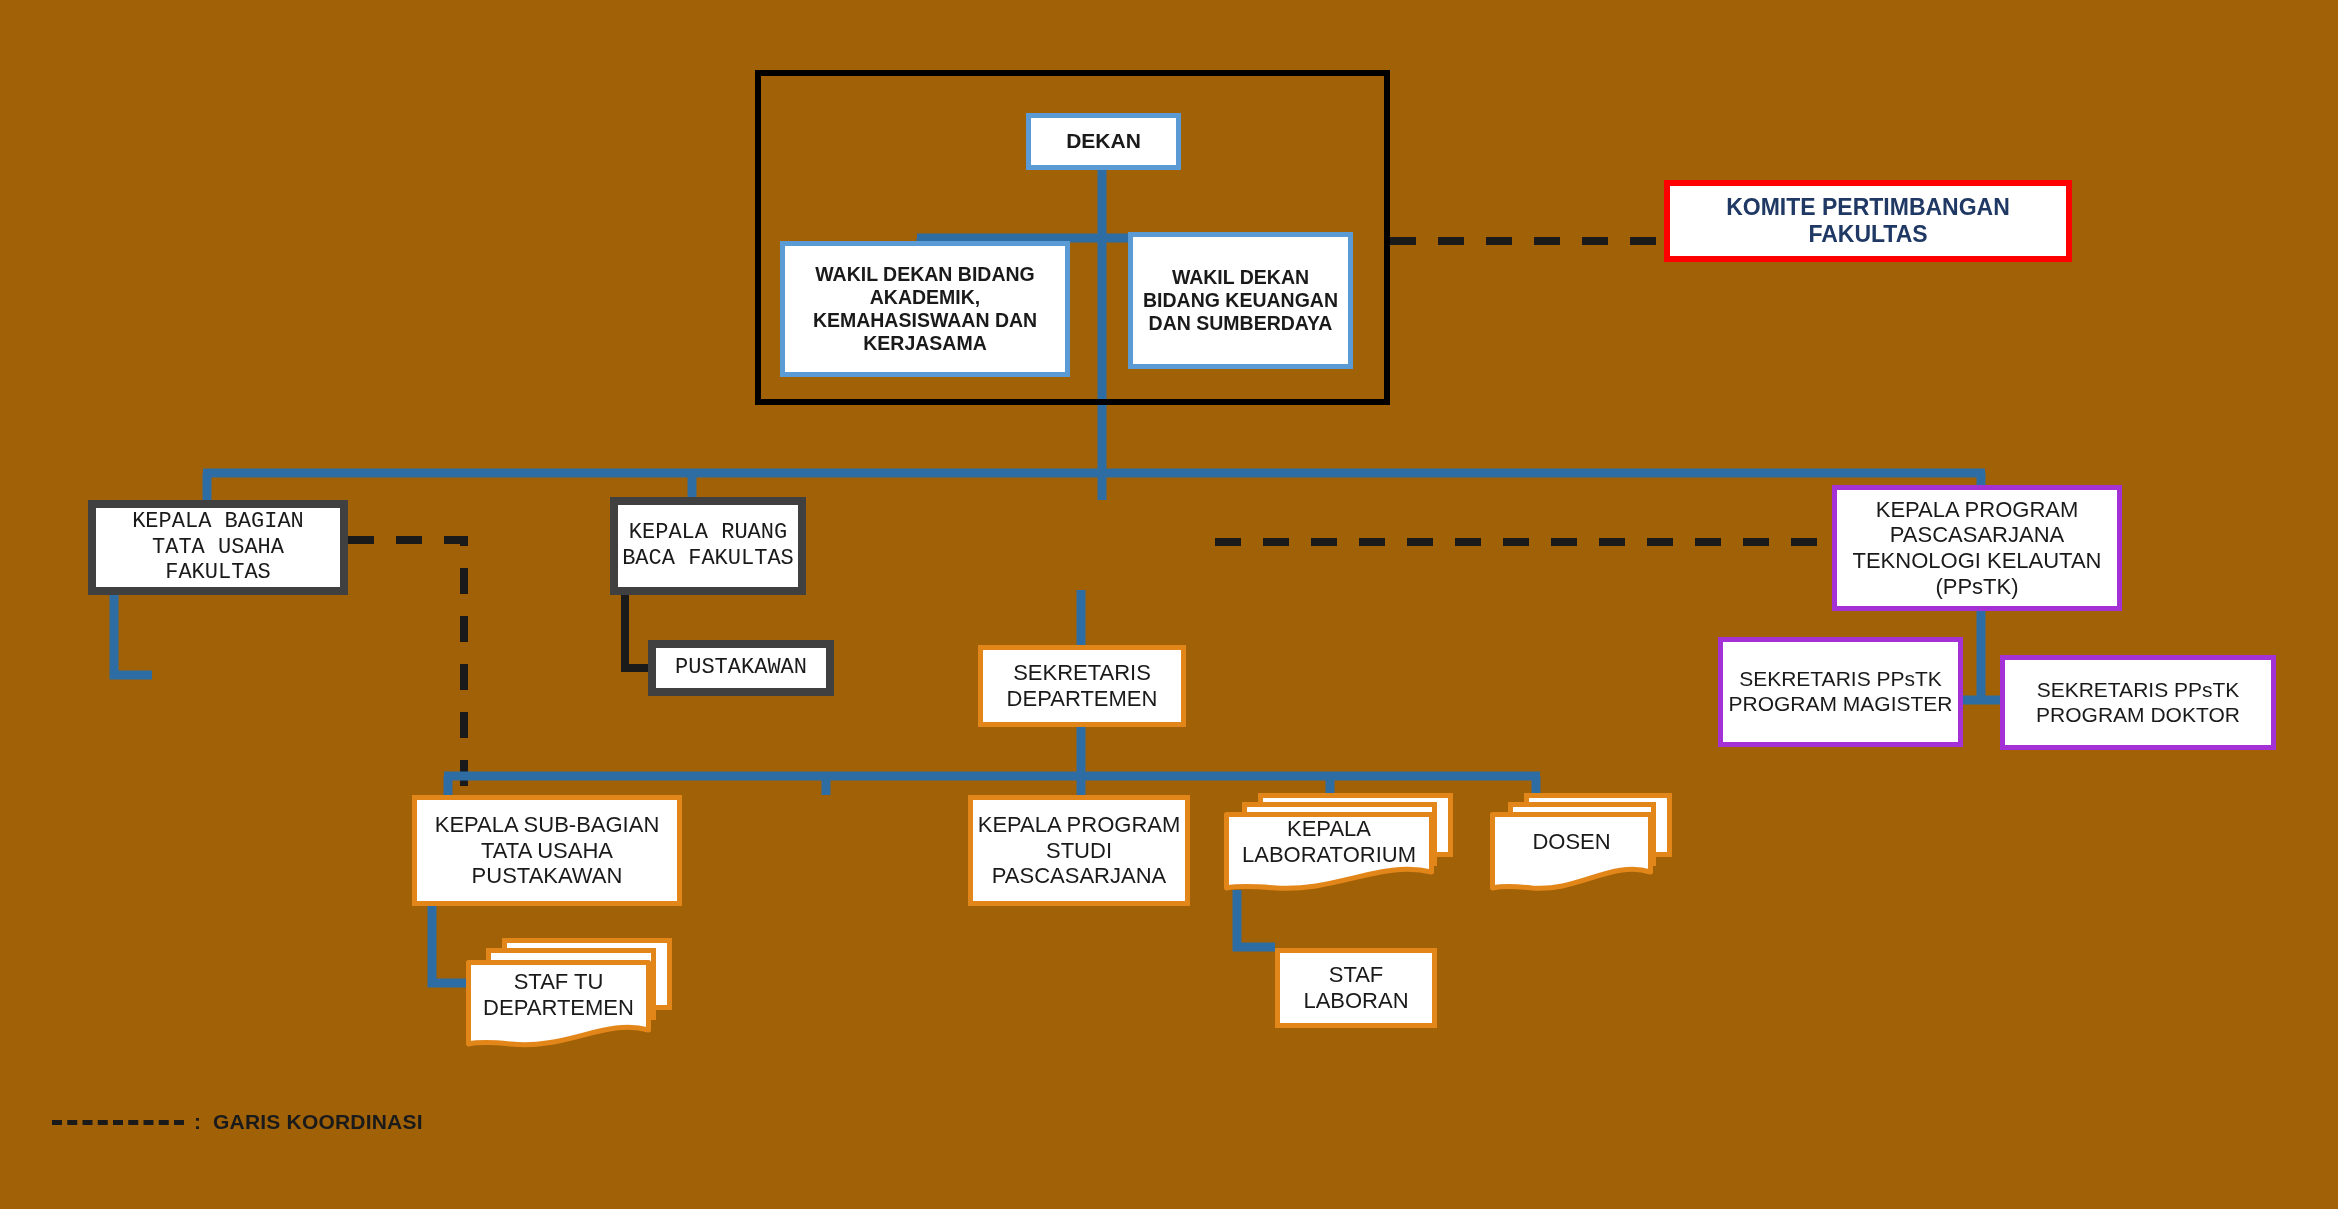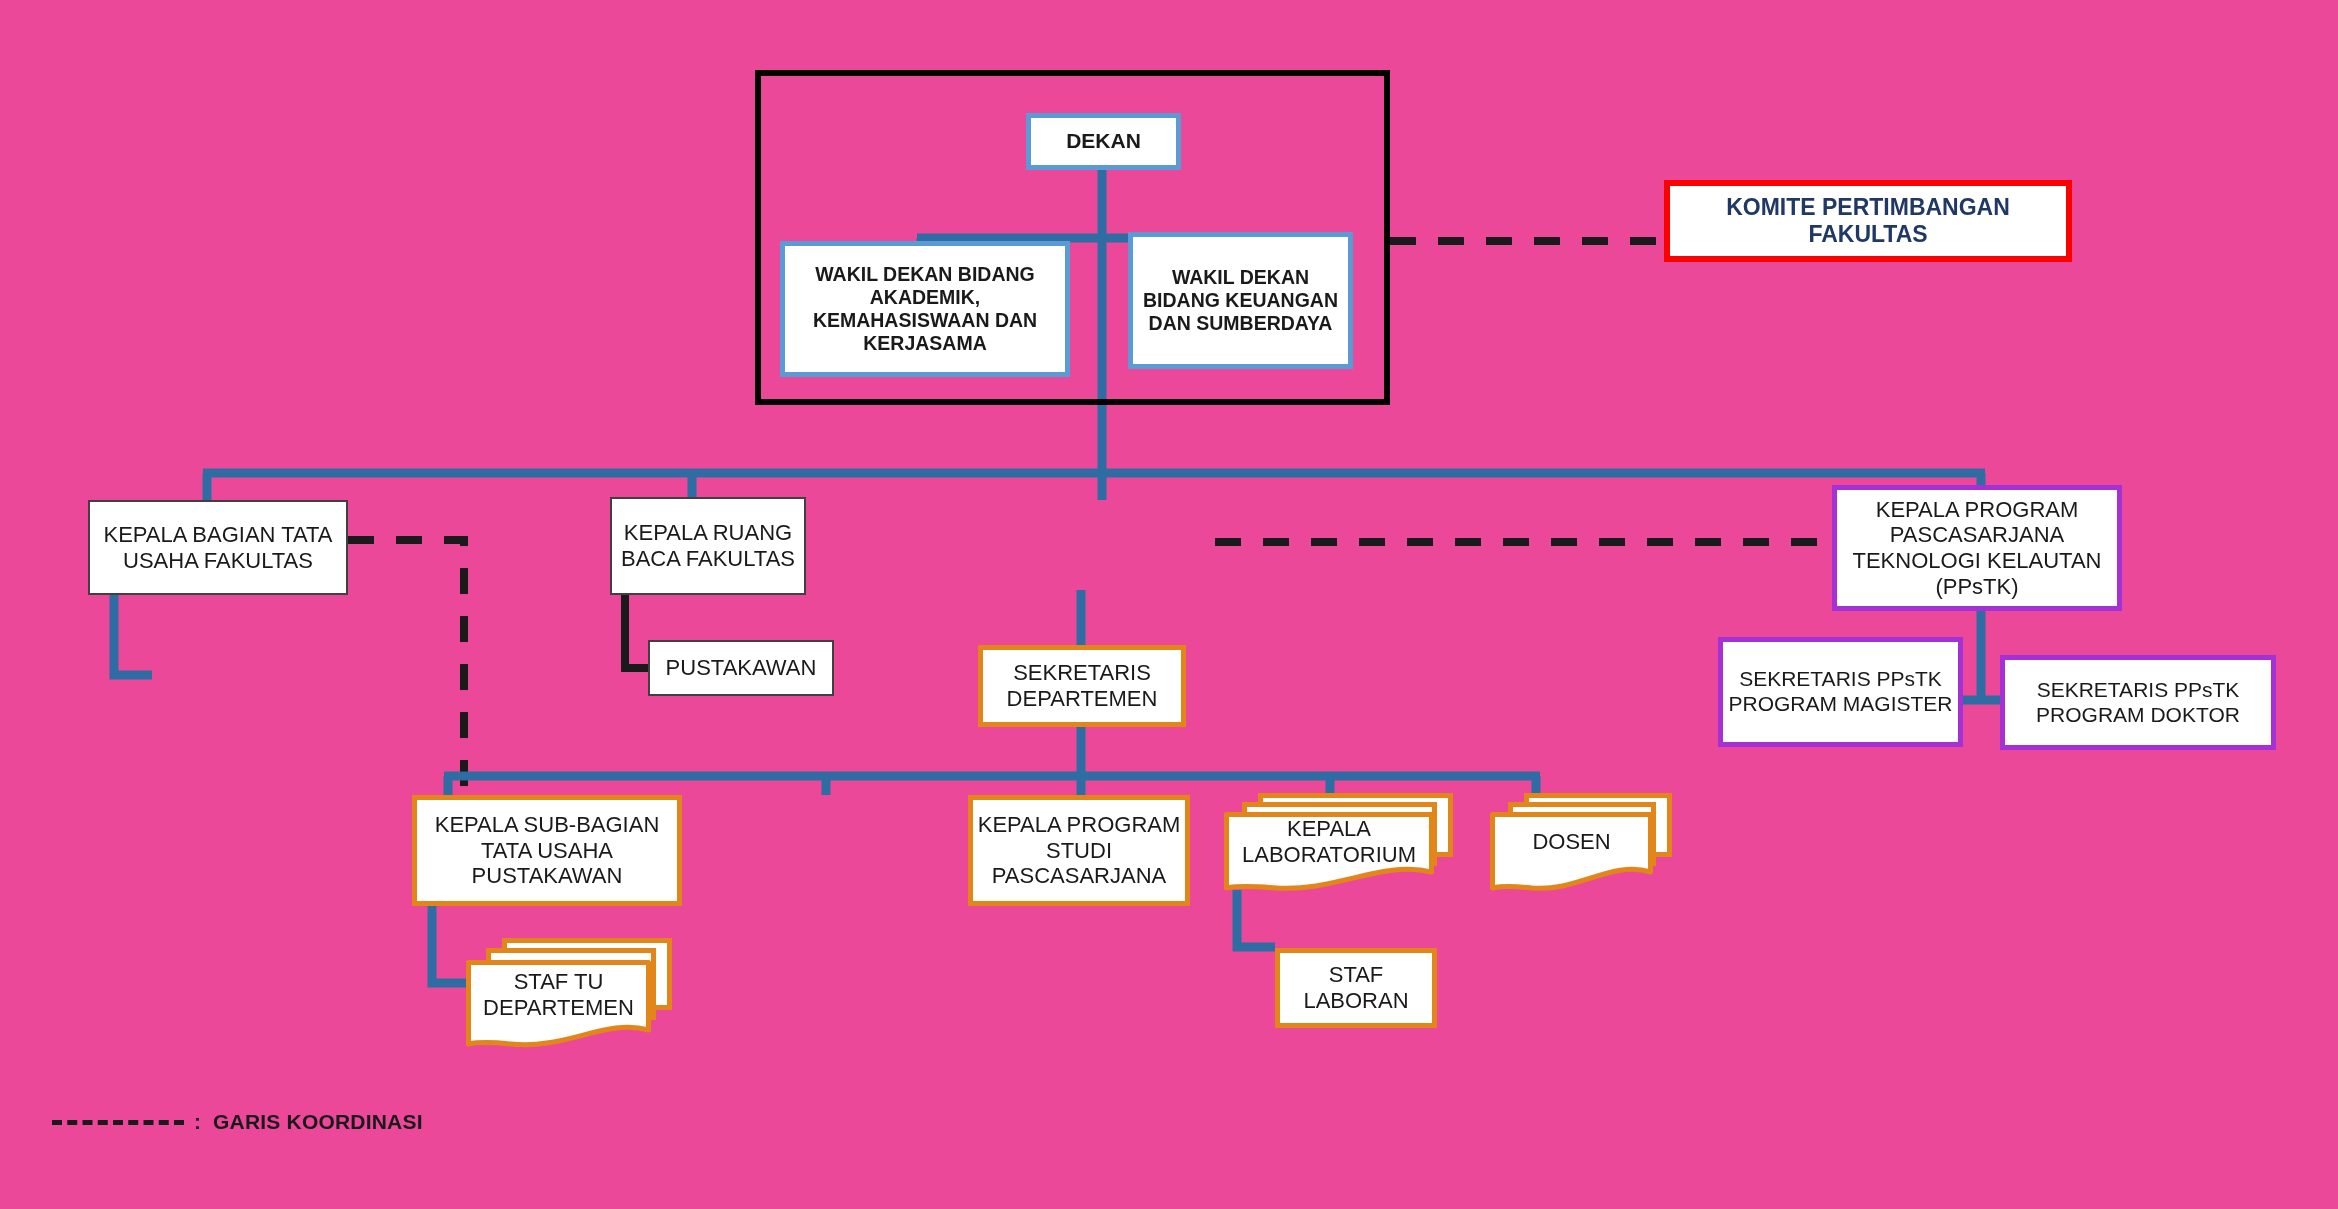--- a/index.html
+++ b/index.html
@@ -8,21 +8,21 @@
     padding: 0;
     background: #ffffff;
   }
   body {
     font-family: "Liberation Sans", sans-serif;
   }
   #canvas {
     position: relative;
     width: 2338px;
     height: 1209px;
-    background: #ec4899;
+    background: #a16207;
     overflow: hidden;
   }
   #wires {
     position: absolute;
     left: 0;
     top: 0;
     width: 2338px;
     height: 1209px;
     pointer-events: none;
   }
@@ -37,21 +37,21 @@
     justify-content: center;
     text-align: center;
     color: #1a1a1a;
     line-height: 1.17;
     z-index: 5;
   }
   .node span { display: block; padding: 0 4px; }
 
   
   .c-blue    { border: 5px solid #5b9bd5; }
-  .c-green   { border: 2px solid #404040; }
+  .c-green   { border: 8px solid #404040; font-family: Liberation Mono, monospace; }
   .c-orange  { border: 5px solid #e3861a; }
   .c-purple  { border: 5px solid #a431d6; }
   .c-red     { border: 6px solid #fe0000; color: #1f3864; font-weight: bold; }
   .c-black   { border: 6px solid #000000; background: transparent; z-index: 2; }
 
   
   .stack {
     position: absolute;
     z-index: 5;
   }

